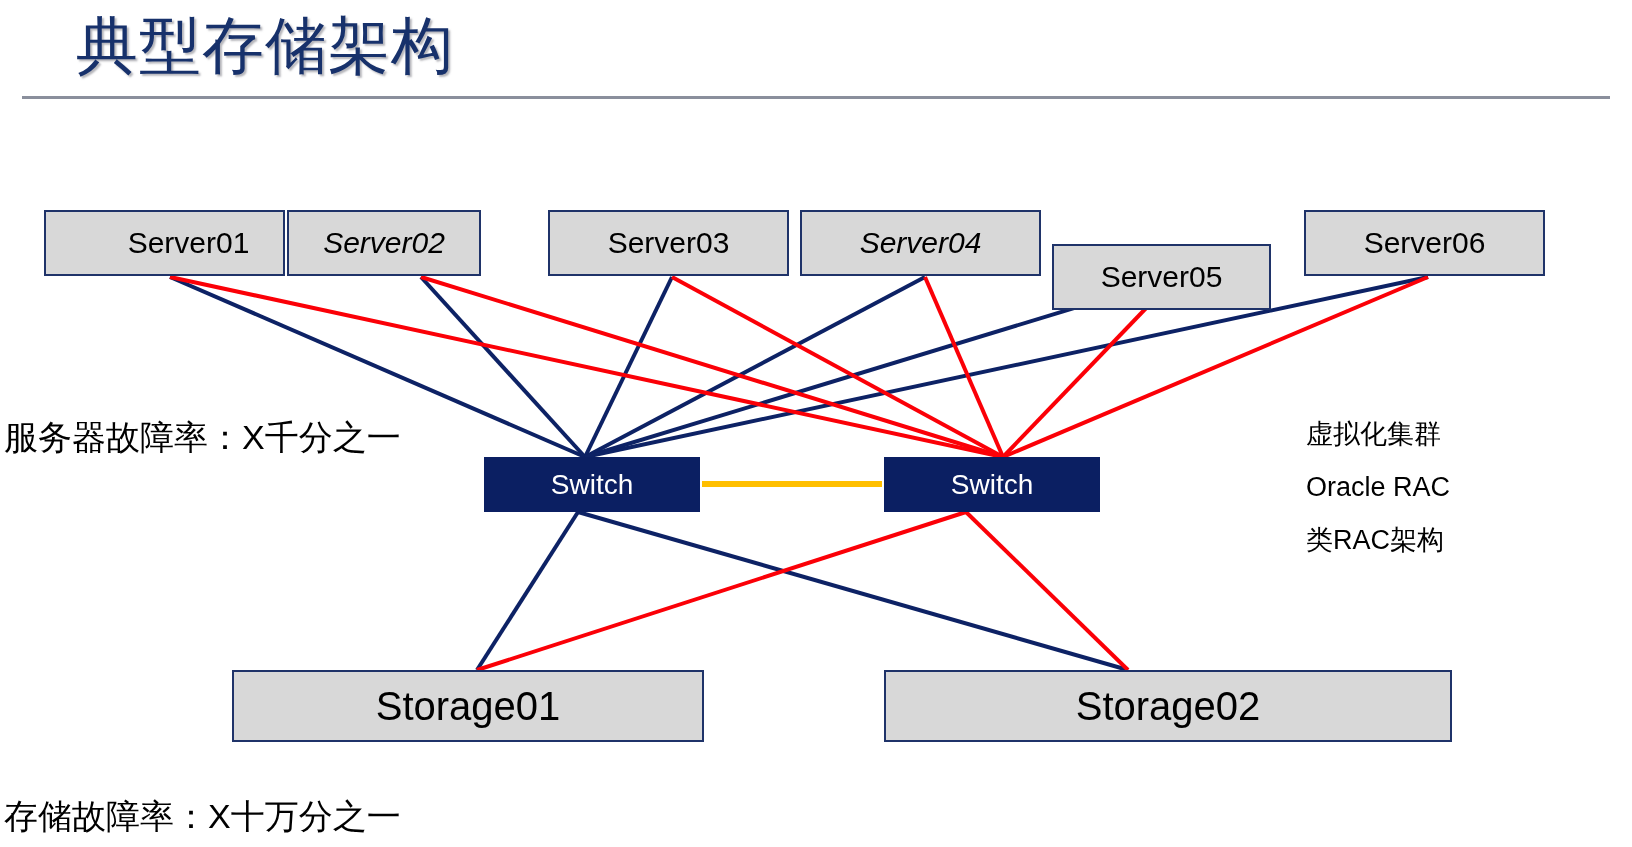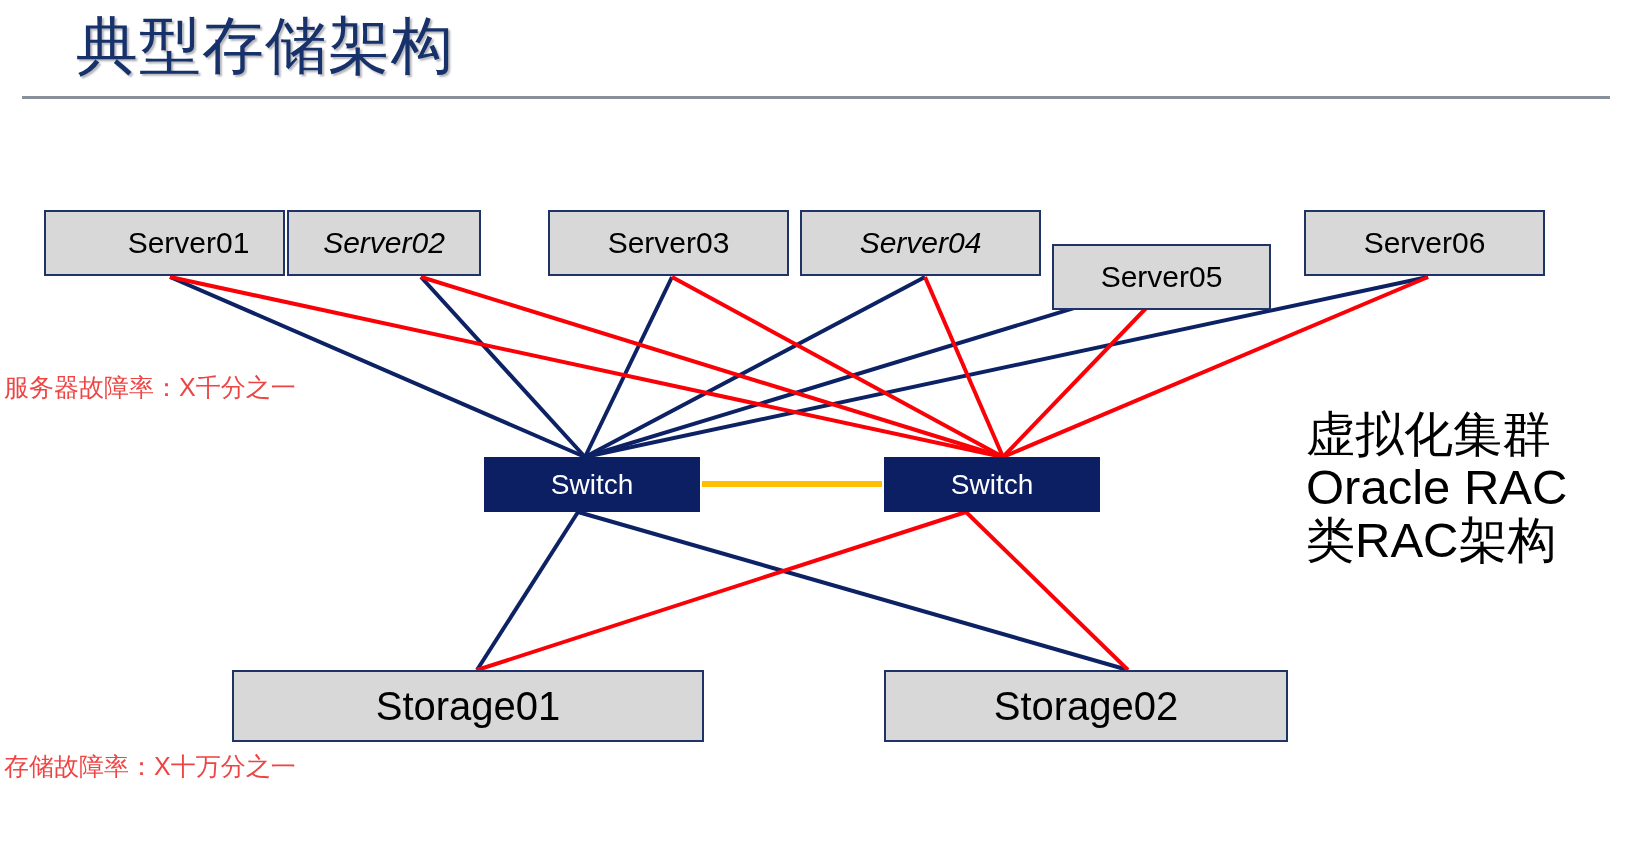--- a/index.html
+++ b/index.html
@@ -80,29 +80,30 @@
     background: #0b1f62;
     border: none;
     height: 55px;
     font-size: 28px;
     color: #ffffff;
   }
 
   
   .annotation {
     position: absolute;
-    font-size: 25px;
-    color: #ef4444;
+    font-size: 34px;
+    color: #000000;
     white-space: nowrap;
+    margin-top: 44px;
   }
   #right-note {
     position: absolute;
     left: 1306px;
     top: 408px;
-    font-size: 49px;
+    font-size: 27px;
     line-height: 53px;
     color: #000000;
     white-space: nowrap;
   }
   #right-note div { white-space: nowrap; }
 </style>
 </head>
 <body>
 
 <div id="slide">
@@ -160,21 +161,21 @@
   <div class="node switch" style="left: 484px; top: 457px; width: 216px;">
     <span>Switch</span>
   </div>
   <div class="node switch" style="left: 884px; top: 457px; width: 216px;">
     <span>Switch</span>
   </div>
 
   <div class="node storage" style="left: 232px; top: 670px; width: 472px;">
     <span>Storage01</span>
   </div>
-  <div class="node storage" style="left: 884px; top: 670px; width: 404px;">
+  <div class="node storage" style="left: 884px; top: 670px; width: 568px;">
     <span>Storage02</span>
   </div>
 
   <div class="annotation" style="left:4px; top:371px;">服务器故障率：X千分之一</div>
 
   <div class="annotation" style="left:4px; top:750px;">存储故障率：X十万分之一</div>
 
   <div id="right-note">
     <div>虚拟化集群</div>
     <div>Oracle RAC</div>

